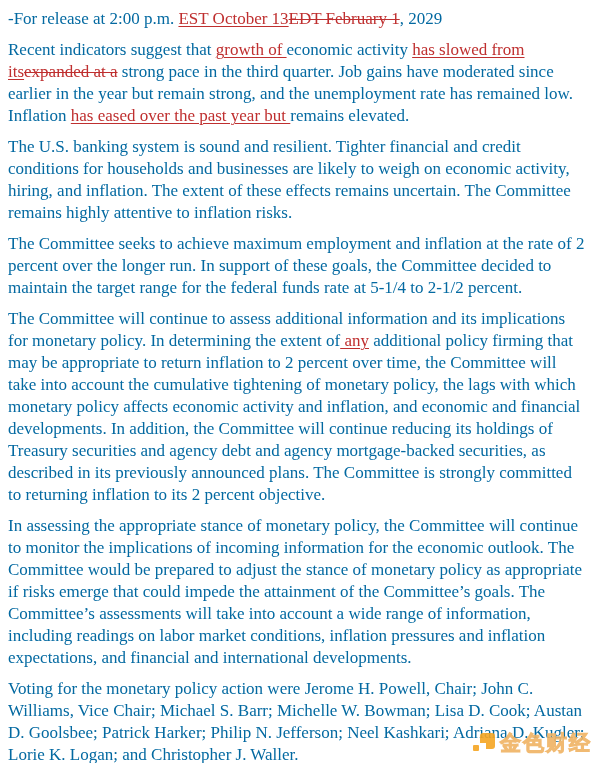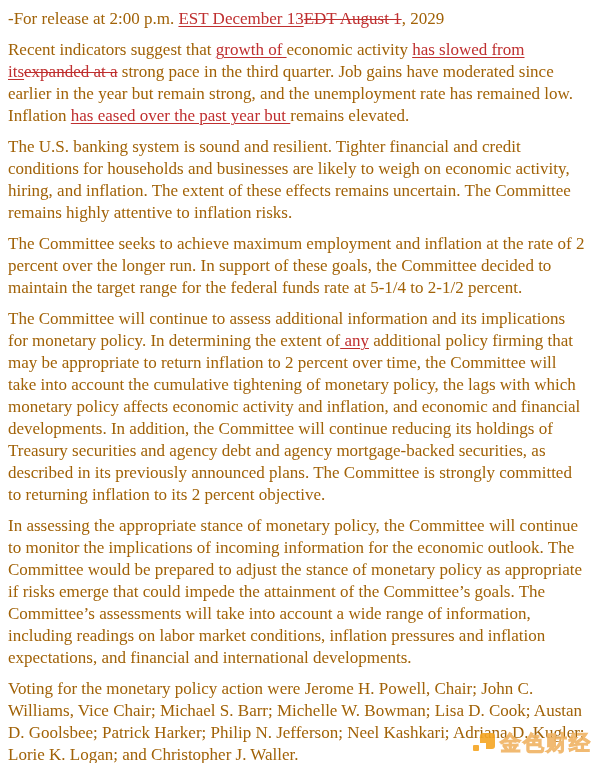--- a/index.html
+++ b/index.html
@@ -11,21 +11,21 @@
     position: relative;
     width: 600px; height: 763px;
     box-sizing: border-box;
     padding: 8px 13px 0 8px;
     font-size: 17px;
     line-height: 22px;
     color: #030303;
     background: #ffffff;
   }
   p.para { margin: 0 0 9px 0; }
-  .run-normal { color: #a16207; margin-top: 11px; }
+  .run-normal { color: #0369a1; margin-top: 11px; }
   .run-insertion {
     color: #bf2f2f;
     text-decoration: underline;
     text-decoration-thickness: 1px;
     text-underline-offset: 2px;
   }
   .run-deletion {
     color: #bf2f2f;
     text-decoration: line-through;
     text-decoration-thickness: 1px;
@@ -59,21 +59,21 @@
     -webkit-text-stroke: 1px #f0b363;
     letter-spacing: 2px;
     line-height: 22px;
   }
 </style>
 </head>
 <body>
 
 <div class="doc">
   <div id="doc-content">
-      <p class="para"><span class="run-normal">-For release at 2:00 p.m. </span><span class="run-insertion">EST December 13</span><span class="run-deletion">EDT August 1</span><span class="run-normal">, 2029</span></p>
+      <p class="para"><span class="run-normal">-For release at 2:00 p.m. </span><span class="run-insertion">EST October 13</span><span class="run-deletion">EDT February 1</span><span class="run-normal">, 2029</span></p>
       <p class="para"><span class="run-normal">Recent indicators suggest that </span><span class="run-insertion">growth of </span><span class="run-normal">economic activity </span><span class="run-insertion">has slowed from its</span><span class="run-deletion">expanded at a</span><span class="run-normal"> strong pace in the third quarter. Job gains have moderated since earlier in the year but remain strong, and the unemployment rate has remained low. Inflation </span><span class="run-insertion">has eased over the past year but </span><span class="run-normal">remains elevated.</span></p>
       <p class="para"><span class="run-normal">The U.S. banking system is sound and resilient. Tighter financial and credit conditions for households and businesses are likely to weigh on economic activity, hiring, and inflation. The extent of these effects remains uncertain. The Committee remains highly attentive to inflation risks.</span></p>
       <p class="para"><span class="run-normal">The Committee seeks to achieve maximum employment and inflation at the rate of 2 percent over the longer run. In support of these goals, the Committee decided to maintain the target range for the federal funds rate at 5-1/4 to 2-1/2 percent.</span></p>
       <p class="para"><span class="run-normal">The Committee will continue to assess additional information and its implications for monetary policy. In determining the extent of</span><span class="run-insertion"> any</span><span class="run-normal"> additional policy firming that may be appropriate to return inflation to 2 percent over time, the Committee will take into account the cumulative tightening of monetary policy, the lags with which monetary policy affects economic activity and inflation, and economic and financial developments. In addition, the Committee will continue reducing its holdings of Treasury securities and agency debt and agency mortgage-backed securities, as described in its previously announced plans. The Committee is strongly committed to returning inflation to its 2 percent objective.</span></p>
       <p class="para"><span class="run-normal">In assessing the appropriate stance of monetary policy, the Committee will continue to monitor the implications of incoming information for the economic outlook. The Committee would be prepared to adjust the stance of monetary policy as appropriate if risks emerge that could impede the attainment of the Committee’s goals. The Committee’s assessments will take into account a wide range of information, including readings on labor market conditions, inflation pressures and inflation expectations, and financial and international developments.</span></p>
       <p class="para"><span class="run-normal">Voting for the monetary policy action were Jerome H. Powell, Chair; John C. Williams, Vice Chair; Michael S. Barr; Michelle W. Bowman; Lisa D. Cook; Austan D. Goolsbee; Patrick Harker; Philip N. Jefferson; Neel Kashkari; Adriana D. Kugler; Lorie K. Logan; and Christopher J. Waller.</span></p>
     </div>
 
   <div class="watermark">
     <div class="wm-logo">

